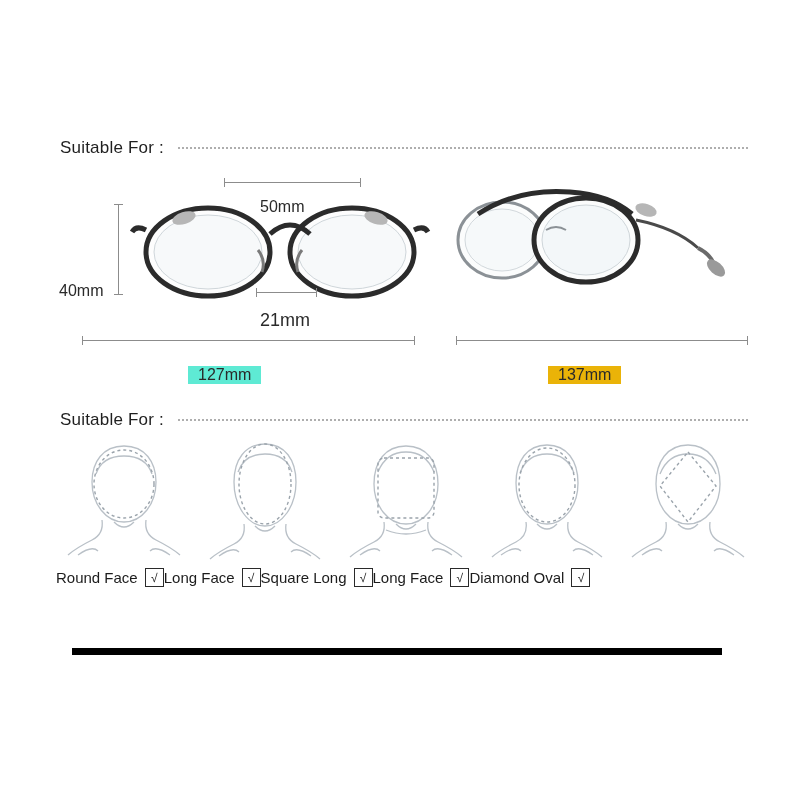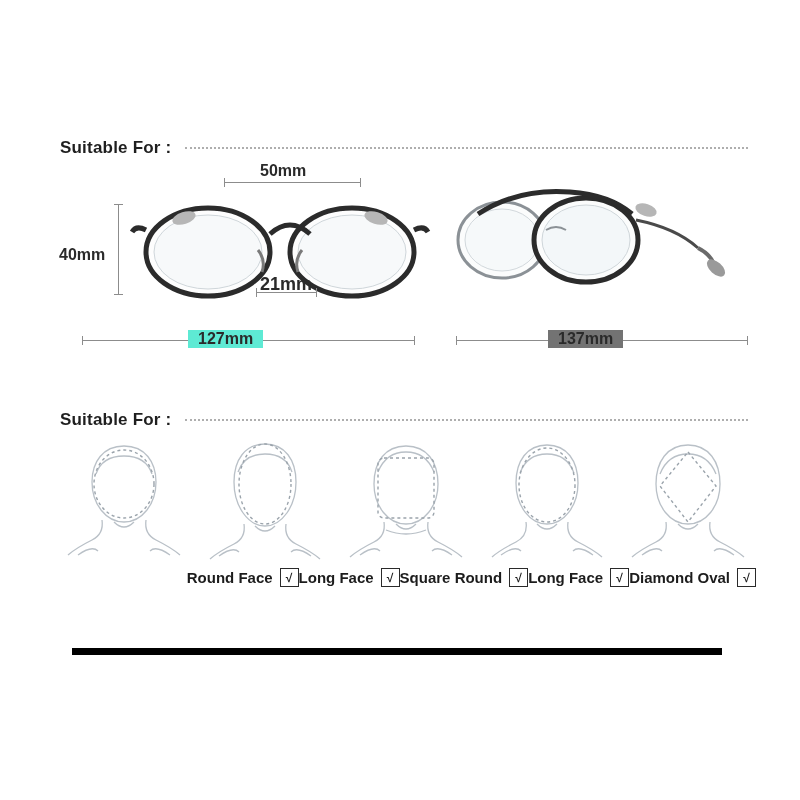--- a/index.html
+++ b/index.html
@@ -11,21 +11,20 @@
     height: 800px;
     background: #ffffff;
     font-family: "Liberation Sans", sans-serif;
     color: #1a1a1a;
     overflow: hidden;
   }
   .page {
     position: relative;
     width: 668px;
     height: 800px;
-    font-weight: bold;
   }
 
   
   .section-head {
     position: absolute;
     display: flex;
     align-items: center;
     width: 688px;
     left: 60px;
   }
@@ -52,20 +51,21 @@
     top: 166px;
     width: 688px;
     height: 206px;
   }
 
   .dim-label {
     position: absolute;
     font-size: 16px;
     color: #2a2a2a;
     white-space: nowrap;
+    margin-top: 36px;
   }
   .dim-label.small { font-size: 18px; }
 
   .measure-line {
     position: absolute;
     background: #8c8c8c;
   }
   .h-line { height: 1px; }
   .v-line { width: 1px; }
 
@@ -91,21 +91,21 @@
     height: 125px;
     position: relative;
   }
 
   .labels-row {
     position: absolute;
     left: 56px;
     top: 568px;
     width: 700px;
     display: flex;
-    justify-content: flex-end;
+    justify-content: flex-start;
   }
   .label-cell {
     display: flex;
     align-items: center;
     gap: 7px;
     font-size: 15px;
     color: #1c1c1c;
     white-space: nowrap;
   }
   .check-box {
@@ -204,21 +204,21 @@
     <div class="dim-label small" style="left:200px; top:108px;">21mm</div>
 
     <div class="measure-line h-line" style="left:22px; top:174px; width:332px;"></div>
     <div class="cap cap-v" style="left:22px; top:170px;"></div>
     <div class="cap cap-v" style="left:354px; top:170px;"></div>
     <div class="dim-label" style="left:128px; background:#5eead4; padding:0 10px; top:164px;">127mm</div>
 
     <div class="measure-line h-line" style="left:396px; top:174px; width:292px;"></div>
     <div class="cap cap-v" style="left:396px; top:170px;"></div>
     <div class="cap cap-v" style="left:687px; top:170px;"></div>
-    <div class="dim-label" style="left:488px; background:#737373; padding:0 10px; top:164px;">137mm</div>
+    <div class="dim-label" style="left:488px; background:#eab308; padding:0 10px; top:164px;">137mm</div>
   </div>
 
   <div class="section-head" id="head2">
     <span class="title">Suitable For :</span>
     <span class="dots"></span>
   </div>
 
   <div class="faces-row">
 
     <div class="face-cell">
@@ -311,21 +311,21 @@
   <div class="labels-row">
     <div class="label-cell">
       <span>Round Face</span>
       <span class="check-box">√</span>
     </div>
     <div class="label-cell">
       <span>Long Face</span>
       <span class="check-box">√</span>
     </div>
     <div class="label-cell">
-      <span>Square Round</span>
+      <span>Square Long</span>
       <span class="check-box">√</span>
     </div>
     <div class="label-cell">
       <span>Long Face</span>
       <span class="check-box">√</span>
     </div>
     <div class="label-cell">
       <span>Diamond Oval</span>
       <span class="check-box">√</span>
     </div>

